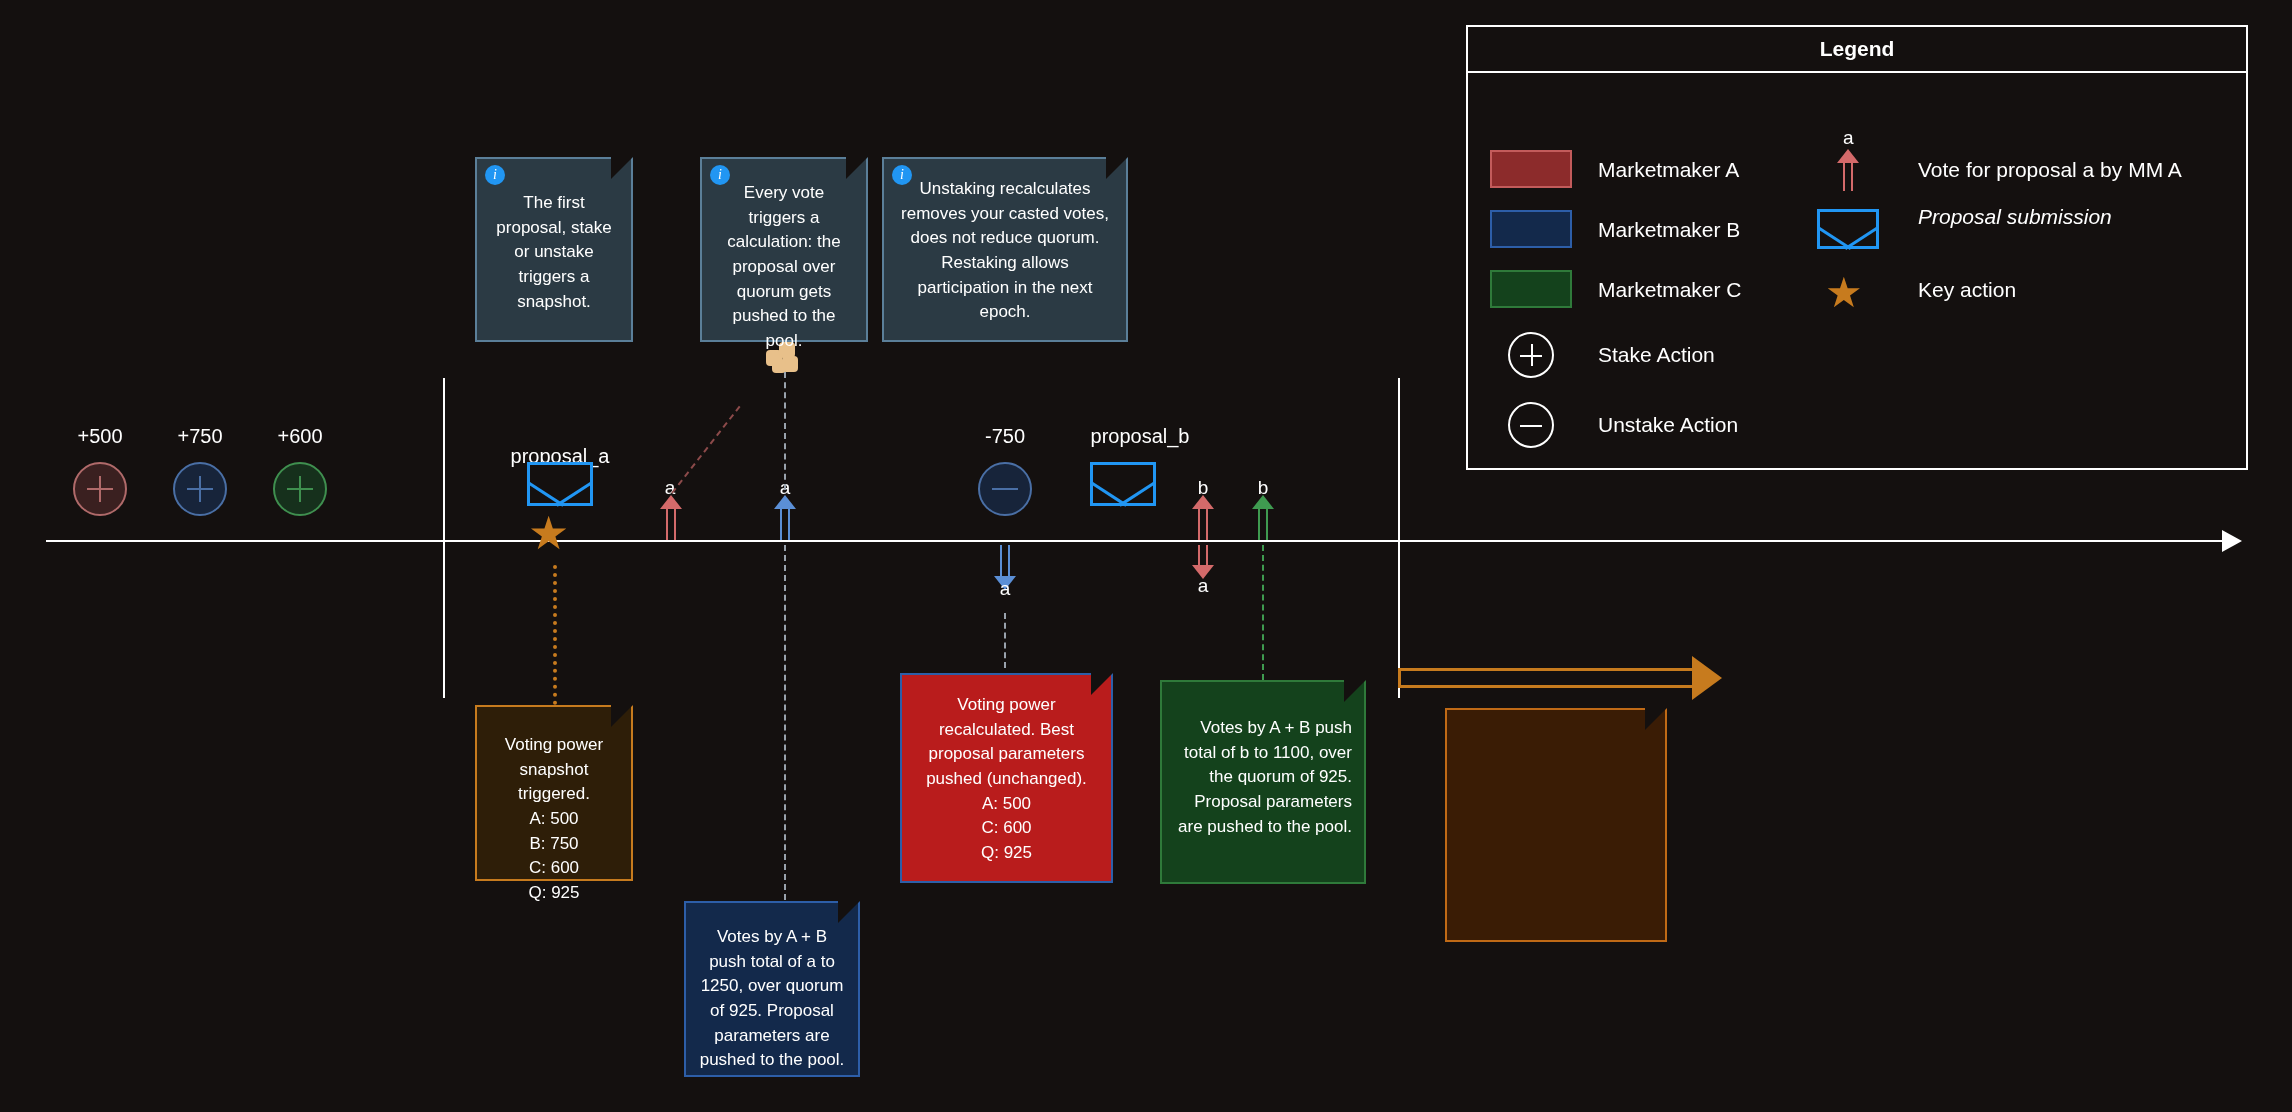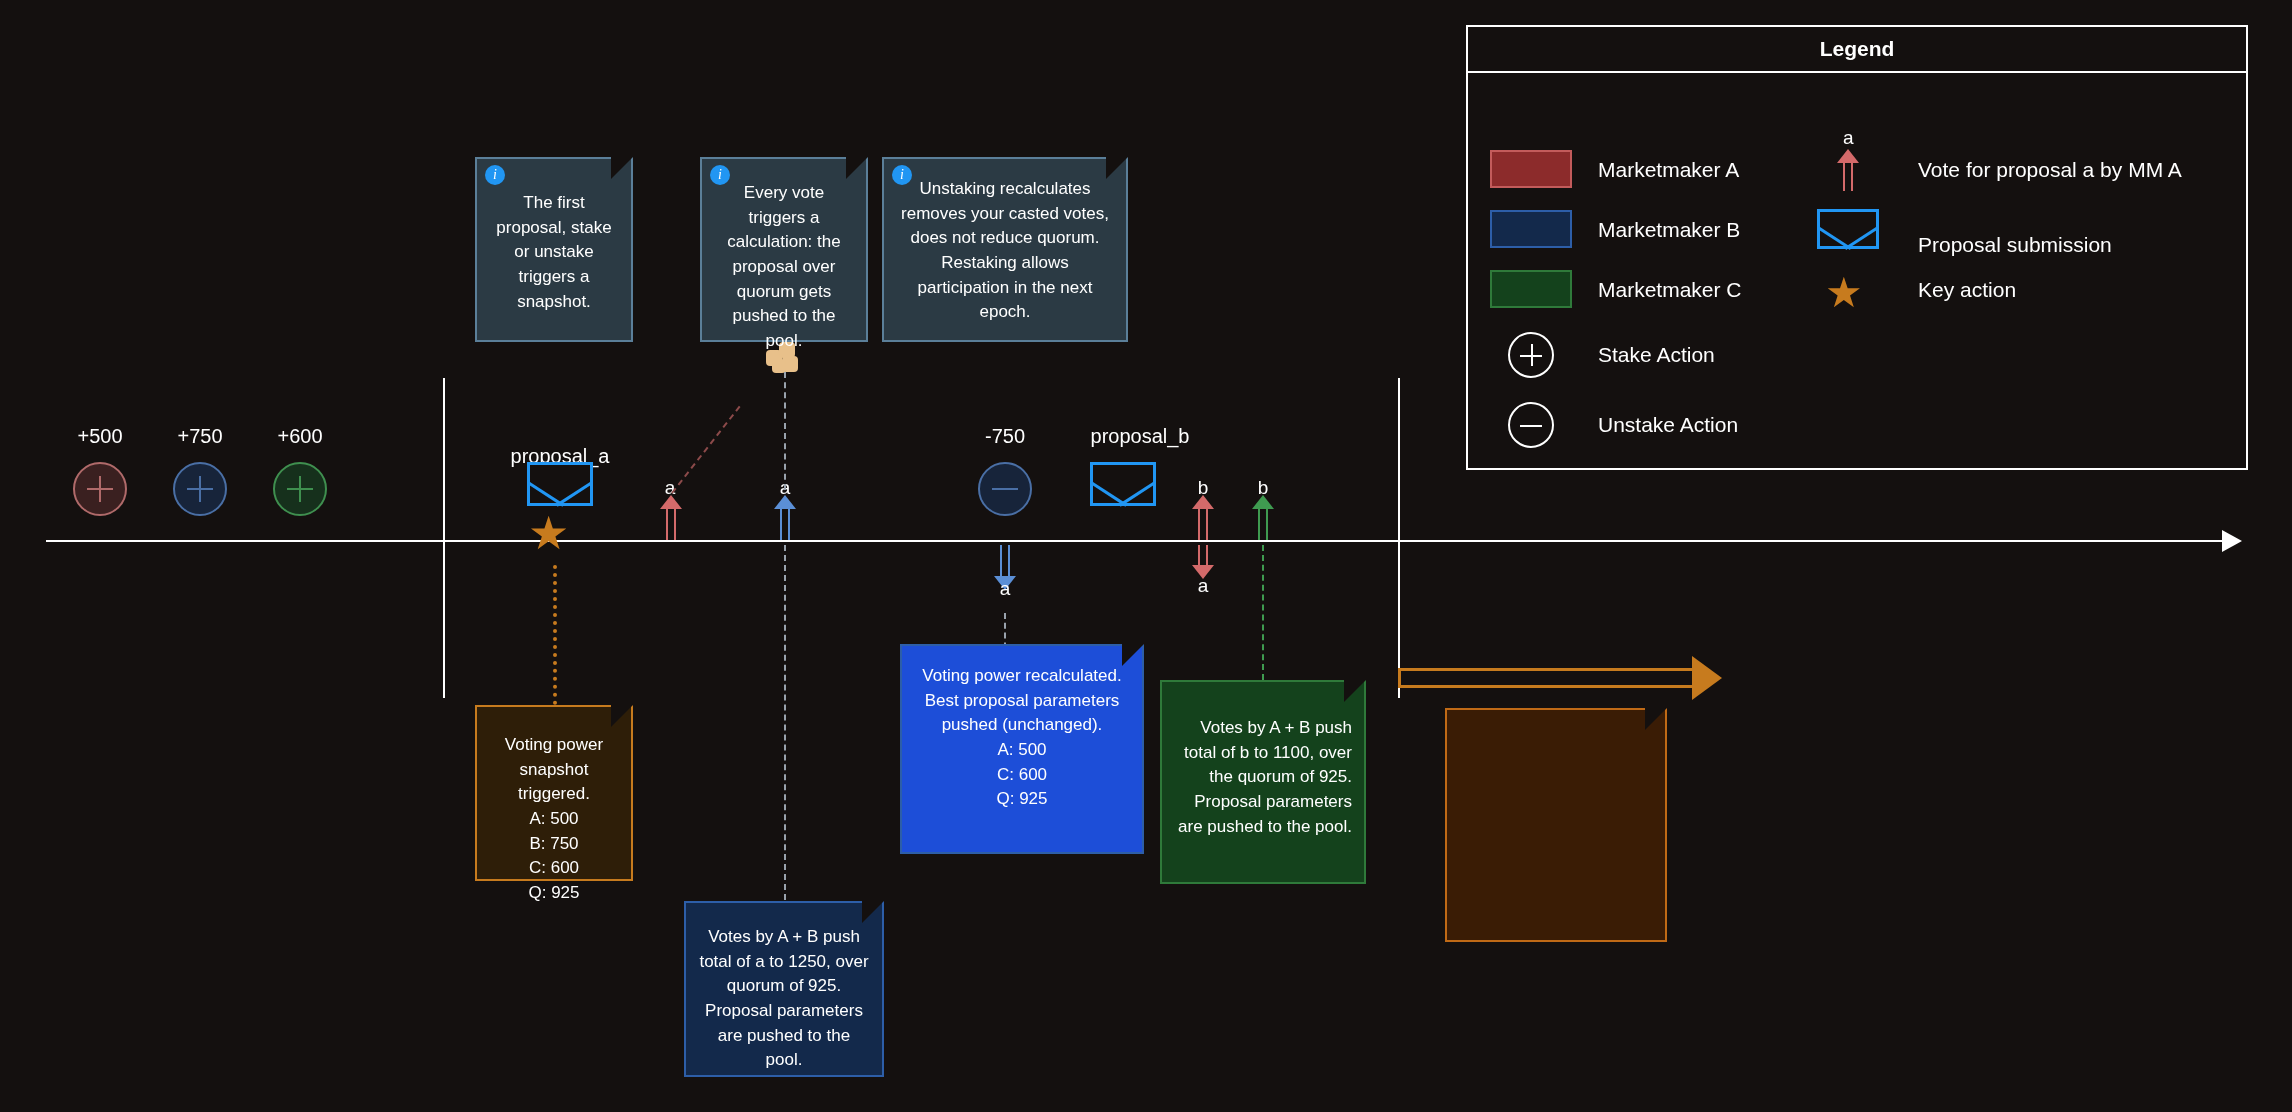--- a/index.html
+++ b/index.html
@@ -385,26 +385,26 @@
 
   <div class="note" style="left:475px; top:705px; width:158px; height:176px; border-color:#c77b1e; background:#2e1e08;">
     <div class="fold" style="border-left:22px solid #14100f; border-bottom:22px solid transparent;"></div>
     <div class="note-body" style="margin-top:16px;">Voting power snapshot triggered.
 A: 500
 B: 750
 C: 600
 Q: 925</div>
   </div>
 
-  <div class="note" style="left:684px; top:901px; width:200px; height:176px; border-color:#2d5ea8; background:#13294b;">
+  <div class="note" style="left:684px; top:901px; width:176px; height:176px; border-color:#2d5ea8; background:#13294b;">
     <div class="fold" style="border-left:22px solid #14100f; border-bottom:22px solid transparent;"></div>
     <div class="note-body" style="margin-top:12px;">Votes by A + B push total of a to 1250, over quorum of 925. Proposal parameters are pushed to the pool.</div>
   </div>
 
-  <div class="note" style="left:900px; top:644px; width:244px; height:210px; border-color:#2d5ea8; background:#1d4ed8;">
+  <div class="note" style="left:900px; top:673px; width:213px; height:210px; border-color:#2d5ea8; background:#b91c1c;">
     <div class="fold" style="border-left:22px solid #14100f; border-bottom:22px solid transparent;"></div>
     <div class="note-body" style="margin-top:8px;">Voting power recalculated. Best proposal parameters pushed (unchanged).
 A: 500
 C: 600
 Q: 925</div>
   </div>
 
   <div class="note" style="left:1160px; top:680px; width:206px; height:204px; border-color:#2f7a3a; background:#14421c;">
     <div class="fold" style="border-left:22px solid #14100f; border-bottom:22px solid transparent;"></div>
     <div class="note-body" style="margin-top:24px;text-align:right;">Votes by A + B push total of b to 1100, over the quorum of 925. Proposal parameters are pushed to the pool.</div>
@@ -438,19 +438,19 @@
     <div class="legend-text" style="left:130px; top:386px;">Unstake Action</div>
 
     <div class="legend-text" style="left:375px; top:100px; font-size:19px;">a</div>
     <div class="vote-arrow" style="left:369px; top:122px; width:22px; height:42px;">
       <div class="head" style="top:0; border-bottom:14px solid #d46a6a;"></div>
       <div class="shaft" style="top:14px; height:28px; border-color:#d46a6a;"></div>
     </div>
     <div class="legend-text" style="left:450px; top:131px;">Vote for proposal a by MM A</div>
 
     <div class="legend-env" style="left:349px; top:182px;"></div>
-    <div class="legend-text" style="left:450px; top:206px;">Proposal submission</div>
+    <div class="legend-text" style="left:450px; top:178px;font-style:italic;">Proposal submission</div>
 
     <div class="star" style="left:357px; top:245px; font-size:42px; line-height:42px;">★</div>
     <div class="legend-text" style="left:450px; top:251px;">Key action</div>
   </div>
 
 </div>
 
 </body></html>

